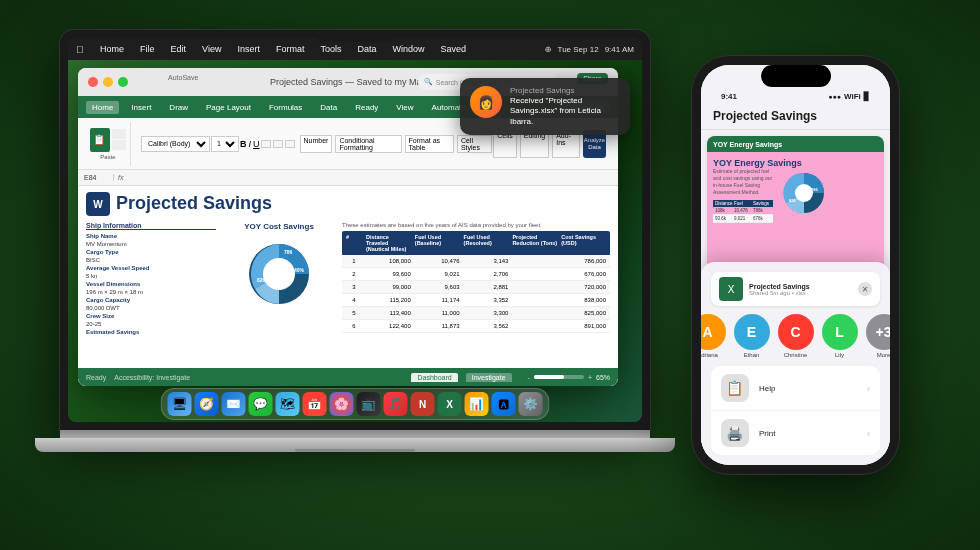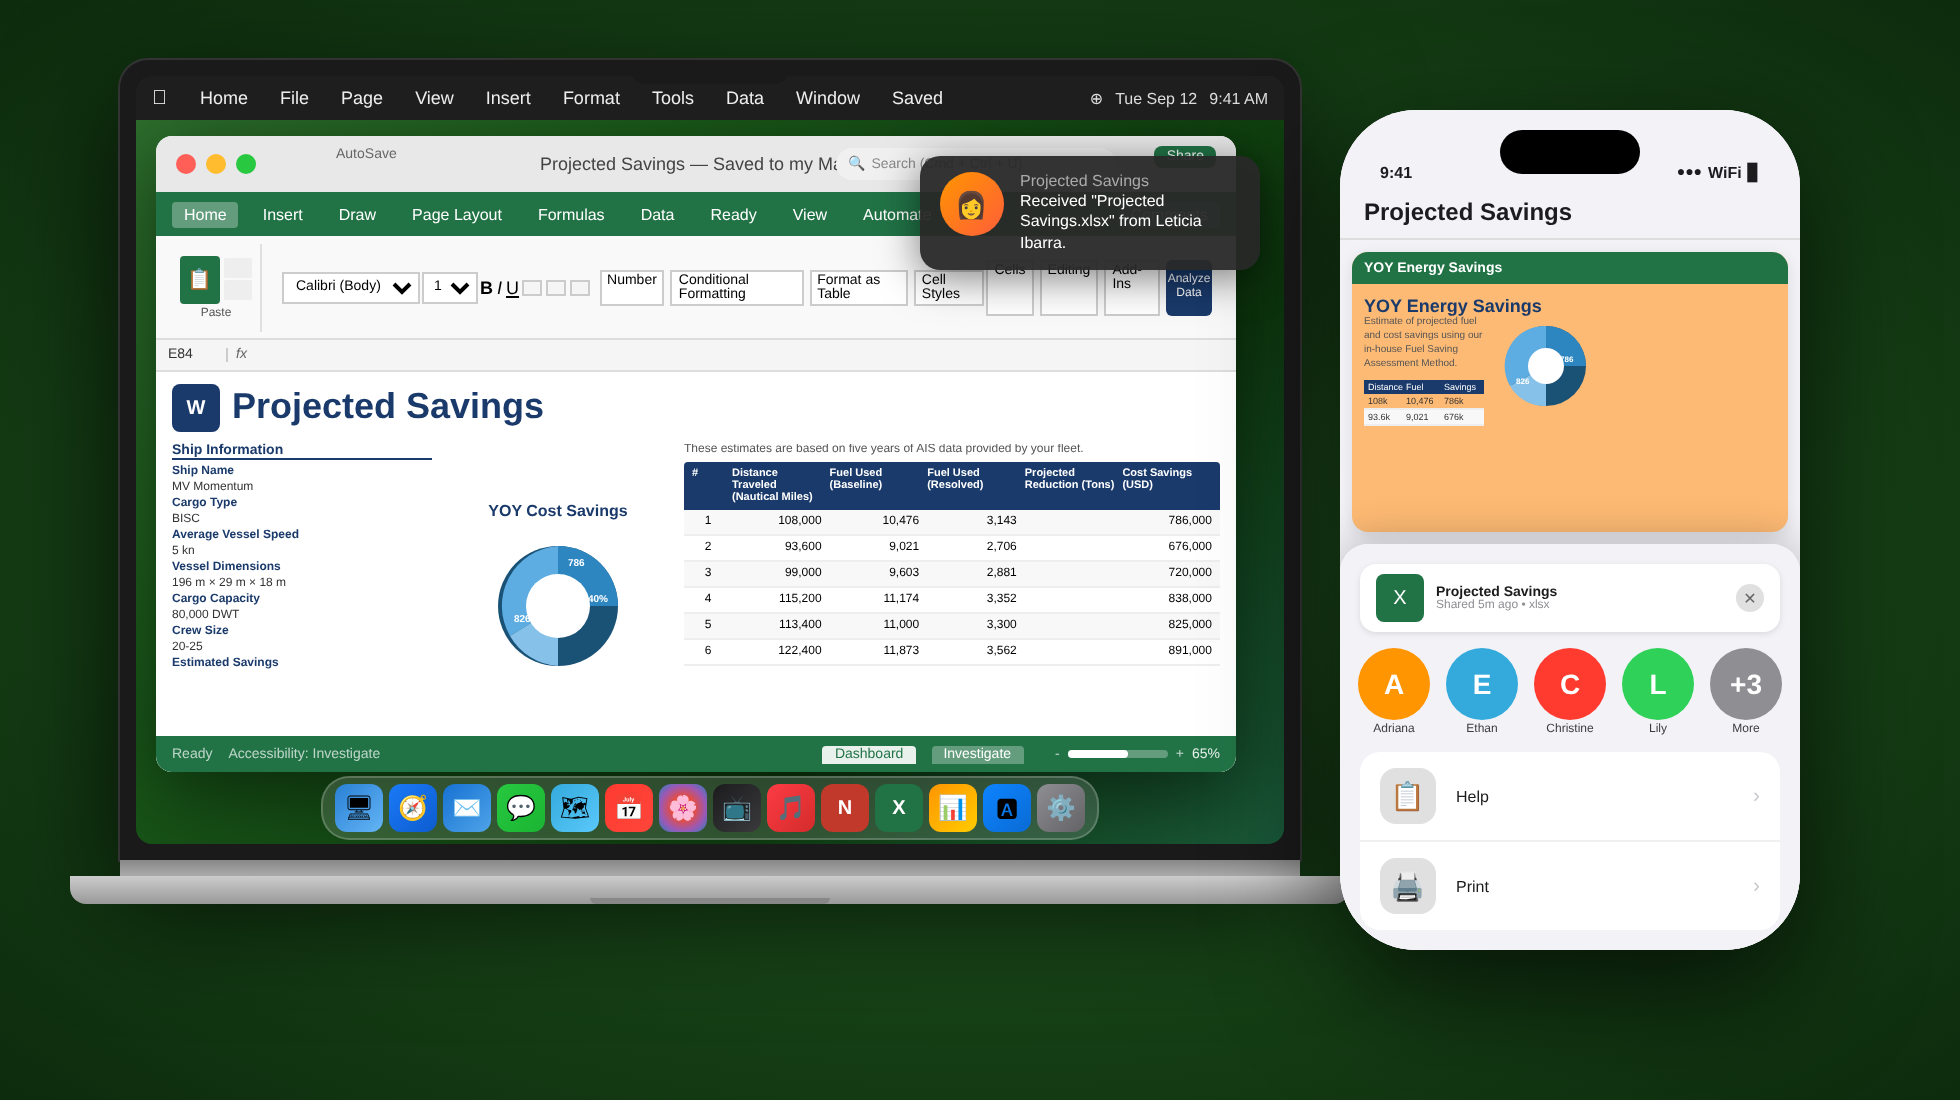--- a/index.html
+++ b/index.html
@@ -245,21 +245,20 @@
       margin-bottom: 2px;
       font-size: 6px;
     }
 
     .info-label { color: #1a3a6b; font-weight: 600; }
     .info-value { color: #333; }
 
     .chart-area {
       width: 110px;
       display: flex;
-      align-items: center;
       justify-content: center;
       position: relative;
     }
 
     .right-table {
       flex: 1;
       font-size: 6px;
       overflow: hidden;
     }
 
@@ -363,26 +362,27 @@
       height: 3px;
       background: #888;
       border-radius: 0 0 4px 4px;
     }
 
     
     .iphone {
       position: absolute;
       right: 80px;
       top: 55px;
-      width: 230px;
+      width: 209px;
       height: 420px;
       background: #1a1a1a;
       border-radius: 38px;
       box-shadow: 0 20px 60px rgba(0,0,0,0.7), inset 0 0 0 1px #333;
       overflow: hidden;
+      padding: 10px;
     }
 
     .iphone-dynamic-island {
       position: absolute;
       top: 10px;
       left: 50%;
       transform: translateX(-50%);
       width: 70px;
       height: 22px;
       background: #000;
@@ -420,21 +420,21 @@
       background: #f2f2f7;
       padding: 4px 12px 6px;
       font-size: 12px;
       font-weight: 700;
       color: #1c1c1e;
       border-bottom: 1px solid #ddd;
     }
 
     
     .iphone-excel-preview {
-      background: #fdba74;
+      background: #f9a8d4;
       margin: 6px;
       border-radius: 8px;
       overflow: hidden;
       height: 140px;
       box-shadow: 0 2px 8px rgba(0,0,0,0.1);
     }
 
     .preview-header {
       background: #217346;
       height: 16px;
@@ -710,21 +710,21 @@
 <div class="macbook">
   <div class="macbook-screen-outer">
     <div class="macbook-notch"></div>
     <div class="macbook-screen">
 
       <div class="macos-menubar">
         <span class="menubar-apple" style="background:none; color:white; font-size:10px;"></span>
         <div class="menubar-items">
           <span style="font-size:9px; color:#eee; padding:0 4px;">Home</span>
           <span style="font-size:9px; color:#eee; padding:0 4px;">File</span>
-          <span style="font-size:9px; color:#eee; padding:0 4px;">Page</span>
+          <span style="font-size:9px; color:#eee; padding:0 4px;">Edit</span>
           <span style="font-size:9px; color:#eee; padding:0 4px;">View</span>
           <span style="font-size:9px; color:#eee; padding:0 4px;">Insert</span>
           <span style="font-size:9px; color:#eee; padding:0 4px;">Format</span>
           <span style="font-size:9px; color:#eee; padding:0 4px;">Tools</span>
           <span style="font-size:9px; color:#eee; padding:0 4px;">Data</span>
           <span style="font-size:9px; color:#eee; padding:0 4px;">Window</span>
           <span style="font-size:9px; color:#eee; padding:0 4px;">Saved</span>
         </div>
         <div class="menubar-right">
           <span>⊕</span>

